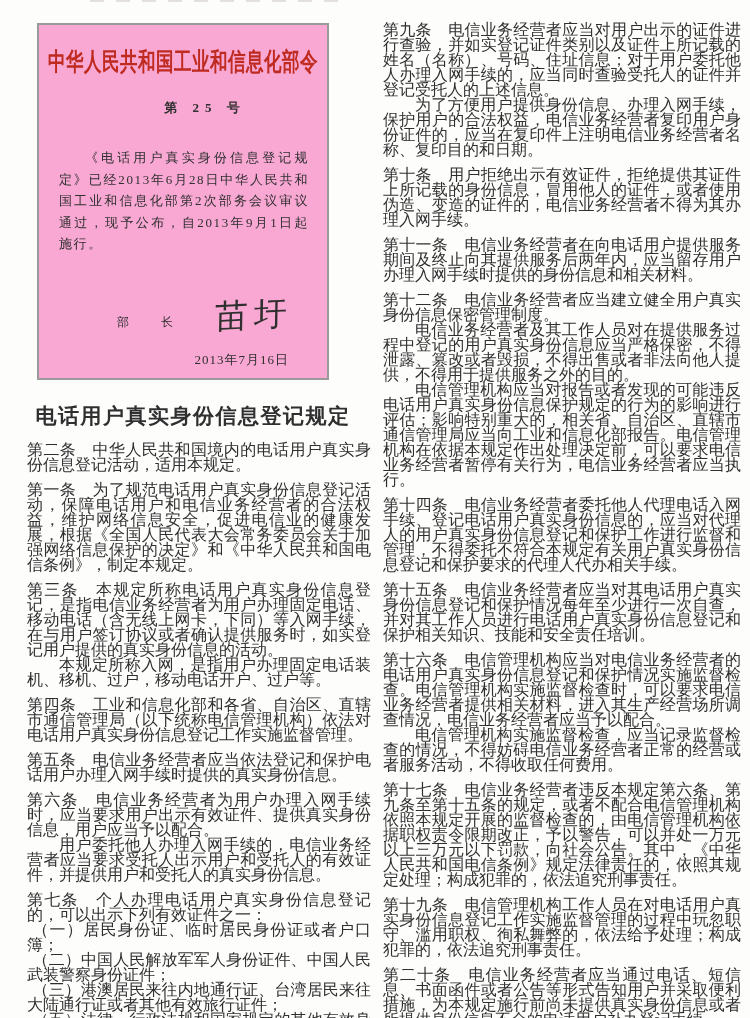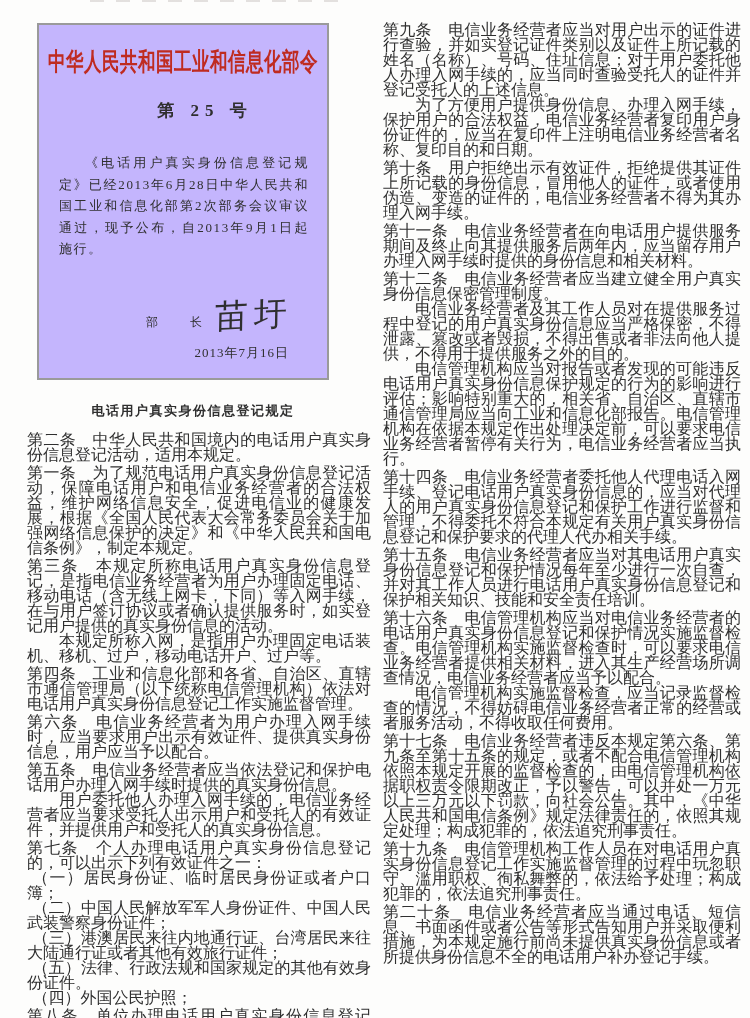--- a/index.html
+++ b/index.html
@@ -23,89 +23,89 @@
   .col-left  { left: 15px;  width: 356px; }
   .col-right { left: 383px; width: 358px; top: 10px; }
 
   
   .decree-box {
     position: relative;
     margin: 23px 0 8px 22px;
     width: 292px;
     height: 357px;
     border: 2px solid var(--box-border);
-    background: #c4b5fd;
+    background: #f9a8d4;
   }
   .decree-title {
     margin-top: 24px;
     text-align: center;
     color: var(--title-red);
     font-weight: bold;
     font-size: 17.5px;
     letter-spacing: 0.5px;
     transform: scaleY(1.42);
     transform-origin: center;
     white-space: nowrap;
   }
   .decree-number {
     margin-top: 26px;
     text-align: center;
     font-weight: bold;
-    font-size: 17px;
+    font-size: 13px;
     letter-spacing: 6px;
     padding-left: 44px;
   }
   .decree-body {
     margin: 30px 18px 0 20px;
     font-size: 13px;
     line-height: 21.5px;
     letter-spacing: 1.6px;
     text-align: justify;
     text-indent: 2em;
   }
   .sig-row {
     position: absolute;
     right: 34px;
     top: 268px;
     display: flex;
     align-items: center;
-    gap: 3px;
+    gap: 32px;
   }
   .sig-label { font-size: 12px; letter-spacing: 10px; padding-top: 14px; }
   .sig-name  {
     font-size: 33px;
     font-weight: 500;
     transform: rotate(-3deg) skewX(-4deg);
     letter-spacing: 6px;
     white-space: nowrap;
   }
   .sig-date {
     position: absolute;
     right: 38px;
-    top: 319px;
+    top: 326px;
     font-size: 13px;
     letter-spacing: 1px;
   }
 
   
   .reg-title {
     margin-top: 22px;
     text-align: center;
-    font-size: 13px;
+    font-size: 21px;
     font-weight: bold;
     letter-spacing: 1.5px;
   }
   .paras { margin-top: 12px; }
   .paras p {
     font-size: 16px;
     line-height: 15px;
     text-align: justify;
   }
   .col-left .paras p { padding-left: 12px; }
-  .paras p.article { margin-top: 3px; }
+  .paras p.article { margin-top: 10px; }
   .paras p:first-of-type { margin-top: 0; }
   .paras p.cont { text-indent: 2em; }
   .paras p.item { text-indent: 0.35em; }
 
   
   .scan-artifact {
     position: absolute;
     top: 0; left: 90px;
     width: 250px; height: 2px;
     background: repeating-linear-gradient(90deg, #d8d4d2 0 14px, transparent 14px 26px);
@@ -133,22 +133,22 @@
 
     <h1 class="reg-title">电话用户真实身份信息登记规定</h1>
 
     <div class="paras">
 
     <p class="article">第二条　中华人民共和国境内的电话用户真实身份信息登记活动，适用本规定。</p>
         <p class="article">第一条　为了规范电话用户真实身份信息登记活动，保障电话用户和电信业务经营者的合法权益，维护网络信息安全，促进电信业的健康发展，根据《全国人民代表大会常务委员会关于加强网络信息保护的决定》和《中华人民共和国电信条例》，制定本规定。</p>
         <p class="article">第三条　本规定所称电话用户真实身份信息登记，是指电信业务经营者为用户办理固定电话、移动电话（含无线上网卡，下同）等入网手续，在与用户签订协议或者确认提供服务时，如实登记用户提供的真实身份信息的活动。</p>
         <p class="cont">本规定所称入网，是指用户办理固定电话装机、移机、过户，移动电话开户、过户等。</p>
         <p class="article">第四条　工业和信息化部和各省、自治区、直辖市通信管理局（以下统称电信管理机构）依法对电话用户真实身份信息登记工作实施监督管理。</p>
+        <p class="article">第五条　电信业务经营者应当依法登记和保护电话用户办理入网手续时提供的真实身份信息。</p>
         <p class="article">第六条　电信业务经营者为用户办理入网手续时，应当要求用户出示有效证件、提供真实身份信息，用户应当予以配合。</p>
-        <p class="article">第五条　电信业务经营者应当依法登记和保护电话用户办理入网手续时提供的真实身份信息。</p>
         <p class="cont">用户委托他人办理入网手续的，电信业务经营者应当要求受托人出示用户和受托人的有效证件，并提供用户和受托人的真实身份信息。</p>
         <p class="article">第七条　个人办理电话用户真实身份信息登记的，可以出示下列有效证件之一：</p>
         <p class="item">（一）居民身份证、临时居民身份证或者户口簿；</p>
         <p class="item">（二）中国人民解放军军人身份证件、中国人民武装警察身份证件；</p>
         <p class="item">（三）港澳居民来往内地通行证、台湾居民来往大陆通行证或者其他有效旅行证件；</p>
         <p class="item">（五）法律、行政法规和国家规定的其他有效身份证件。</p>
         <p class="item">（四）外国公民护照；</p>
         <p class="article">第八条　单位办理电话用户真实身份信息登记的，可以出示下列有效证件之一：</p>
         <p class="item">（一）组织机构代码证；</p>
       </div>

